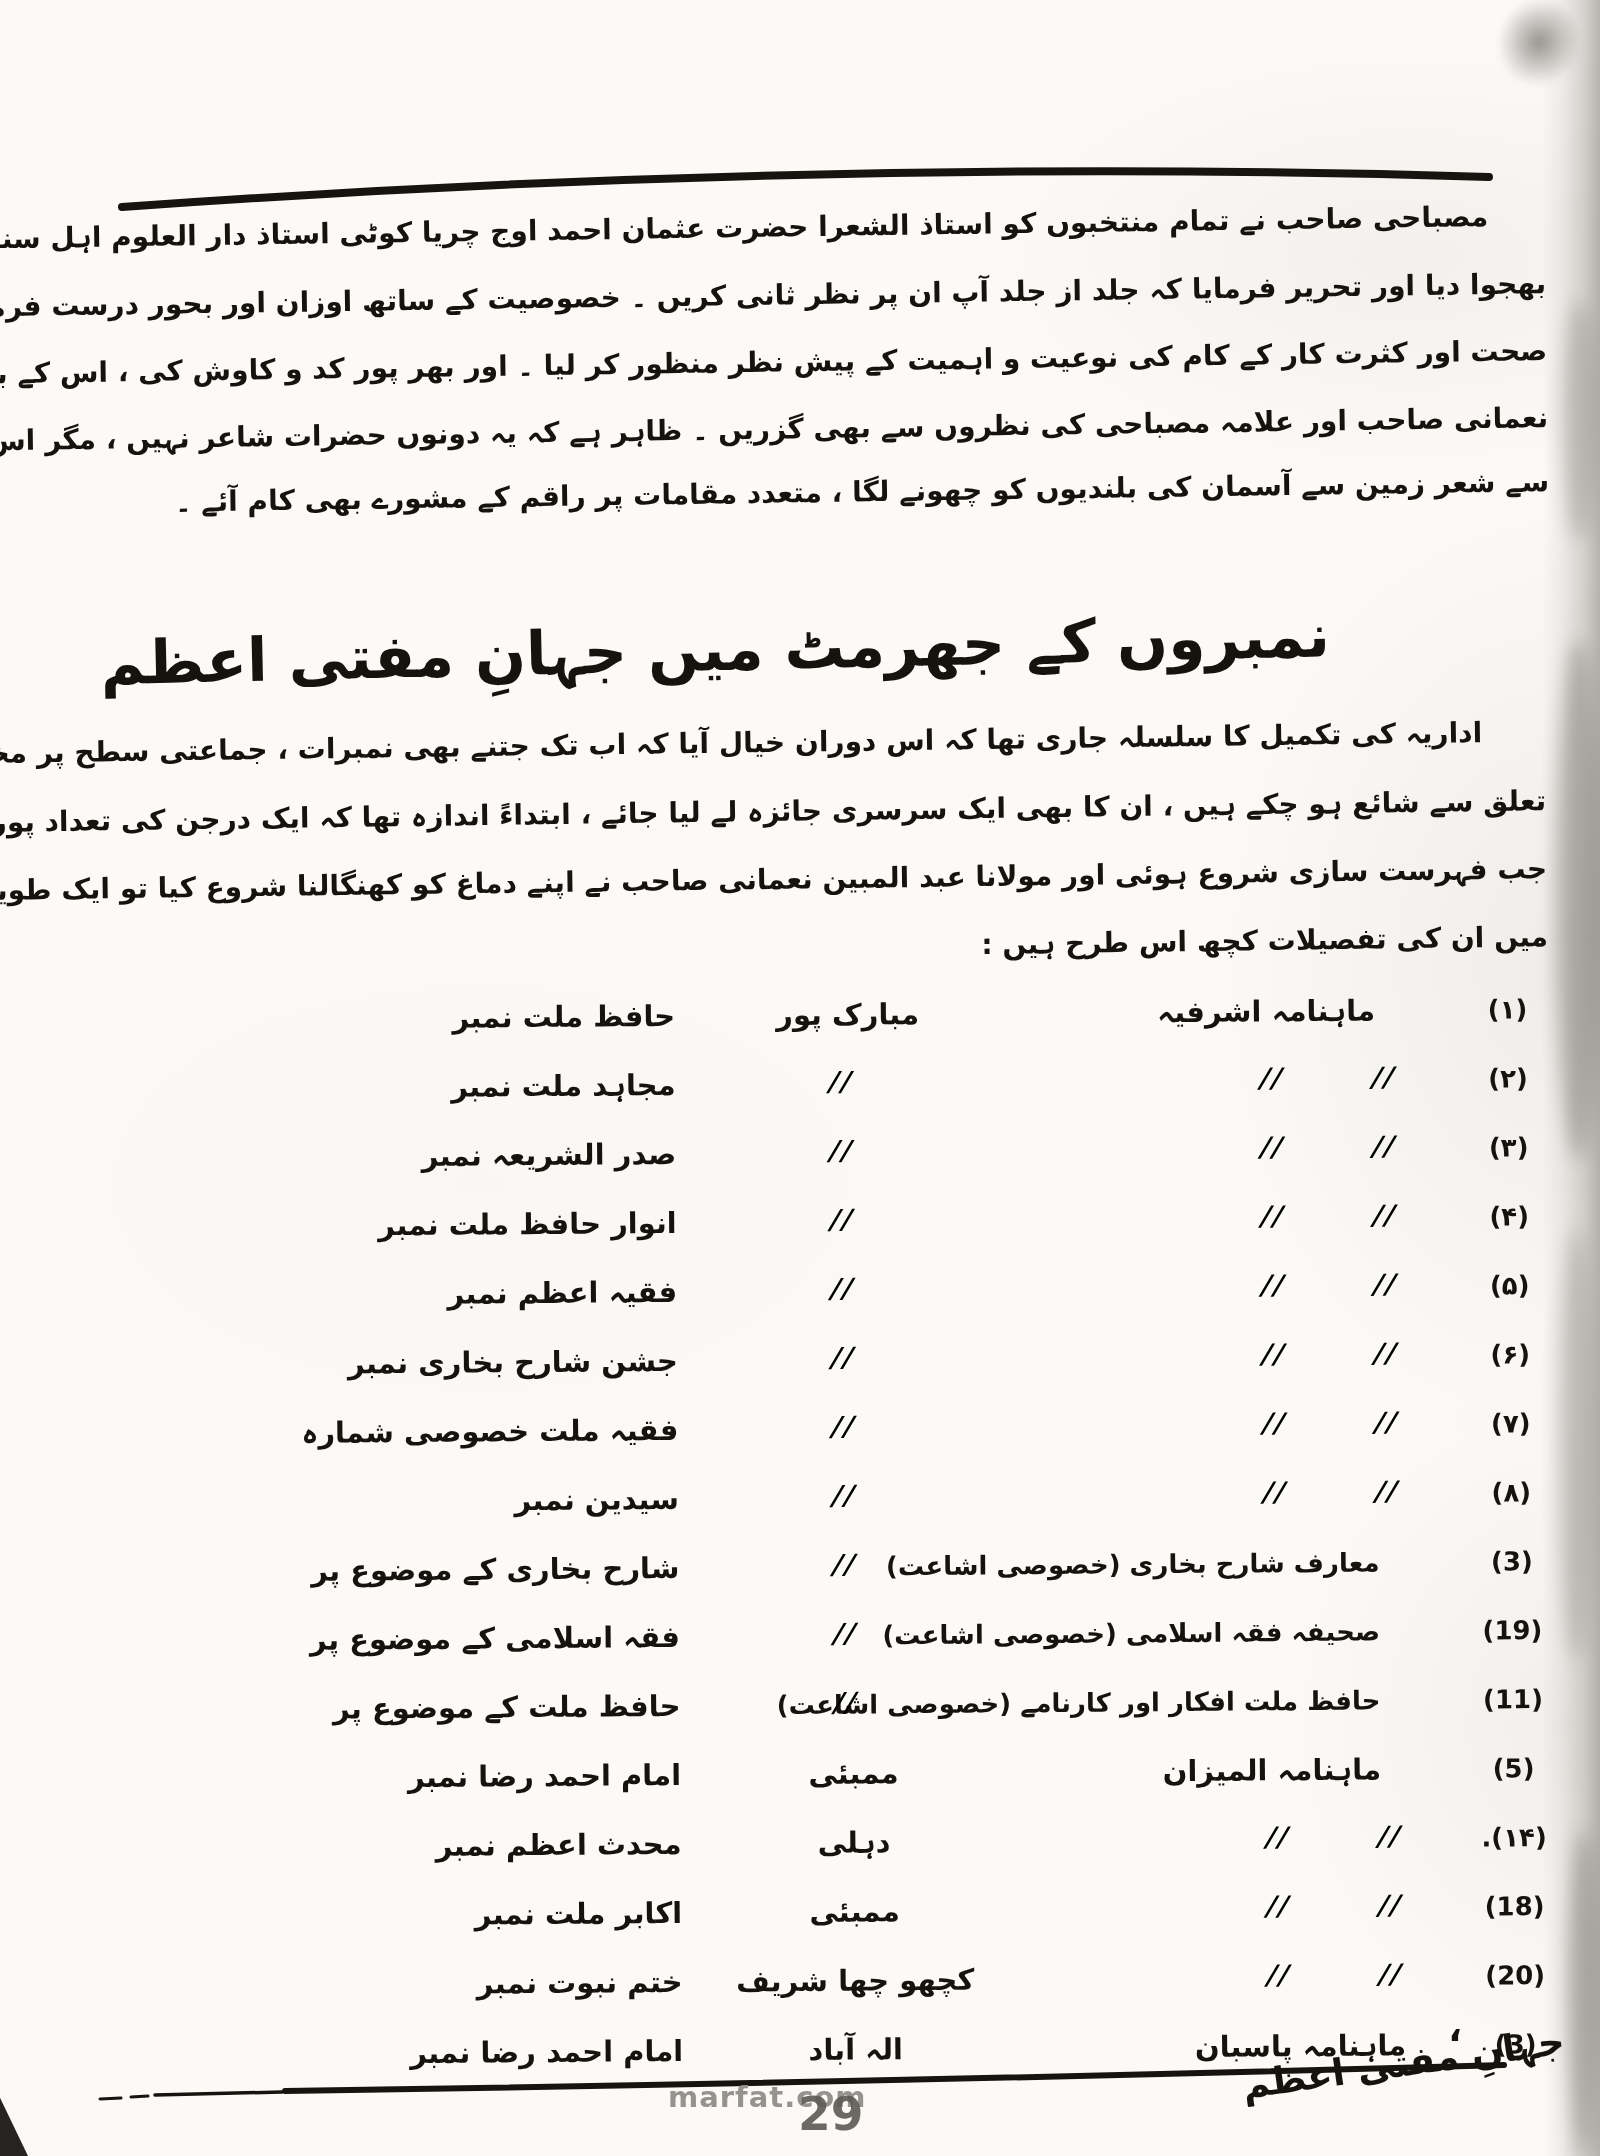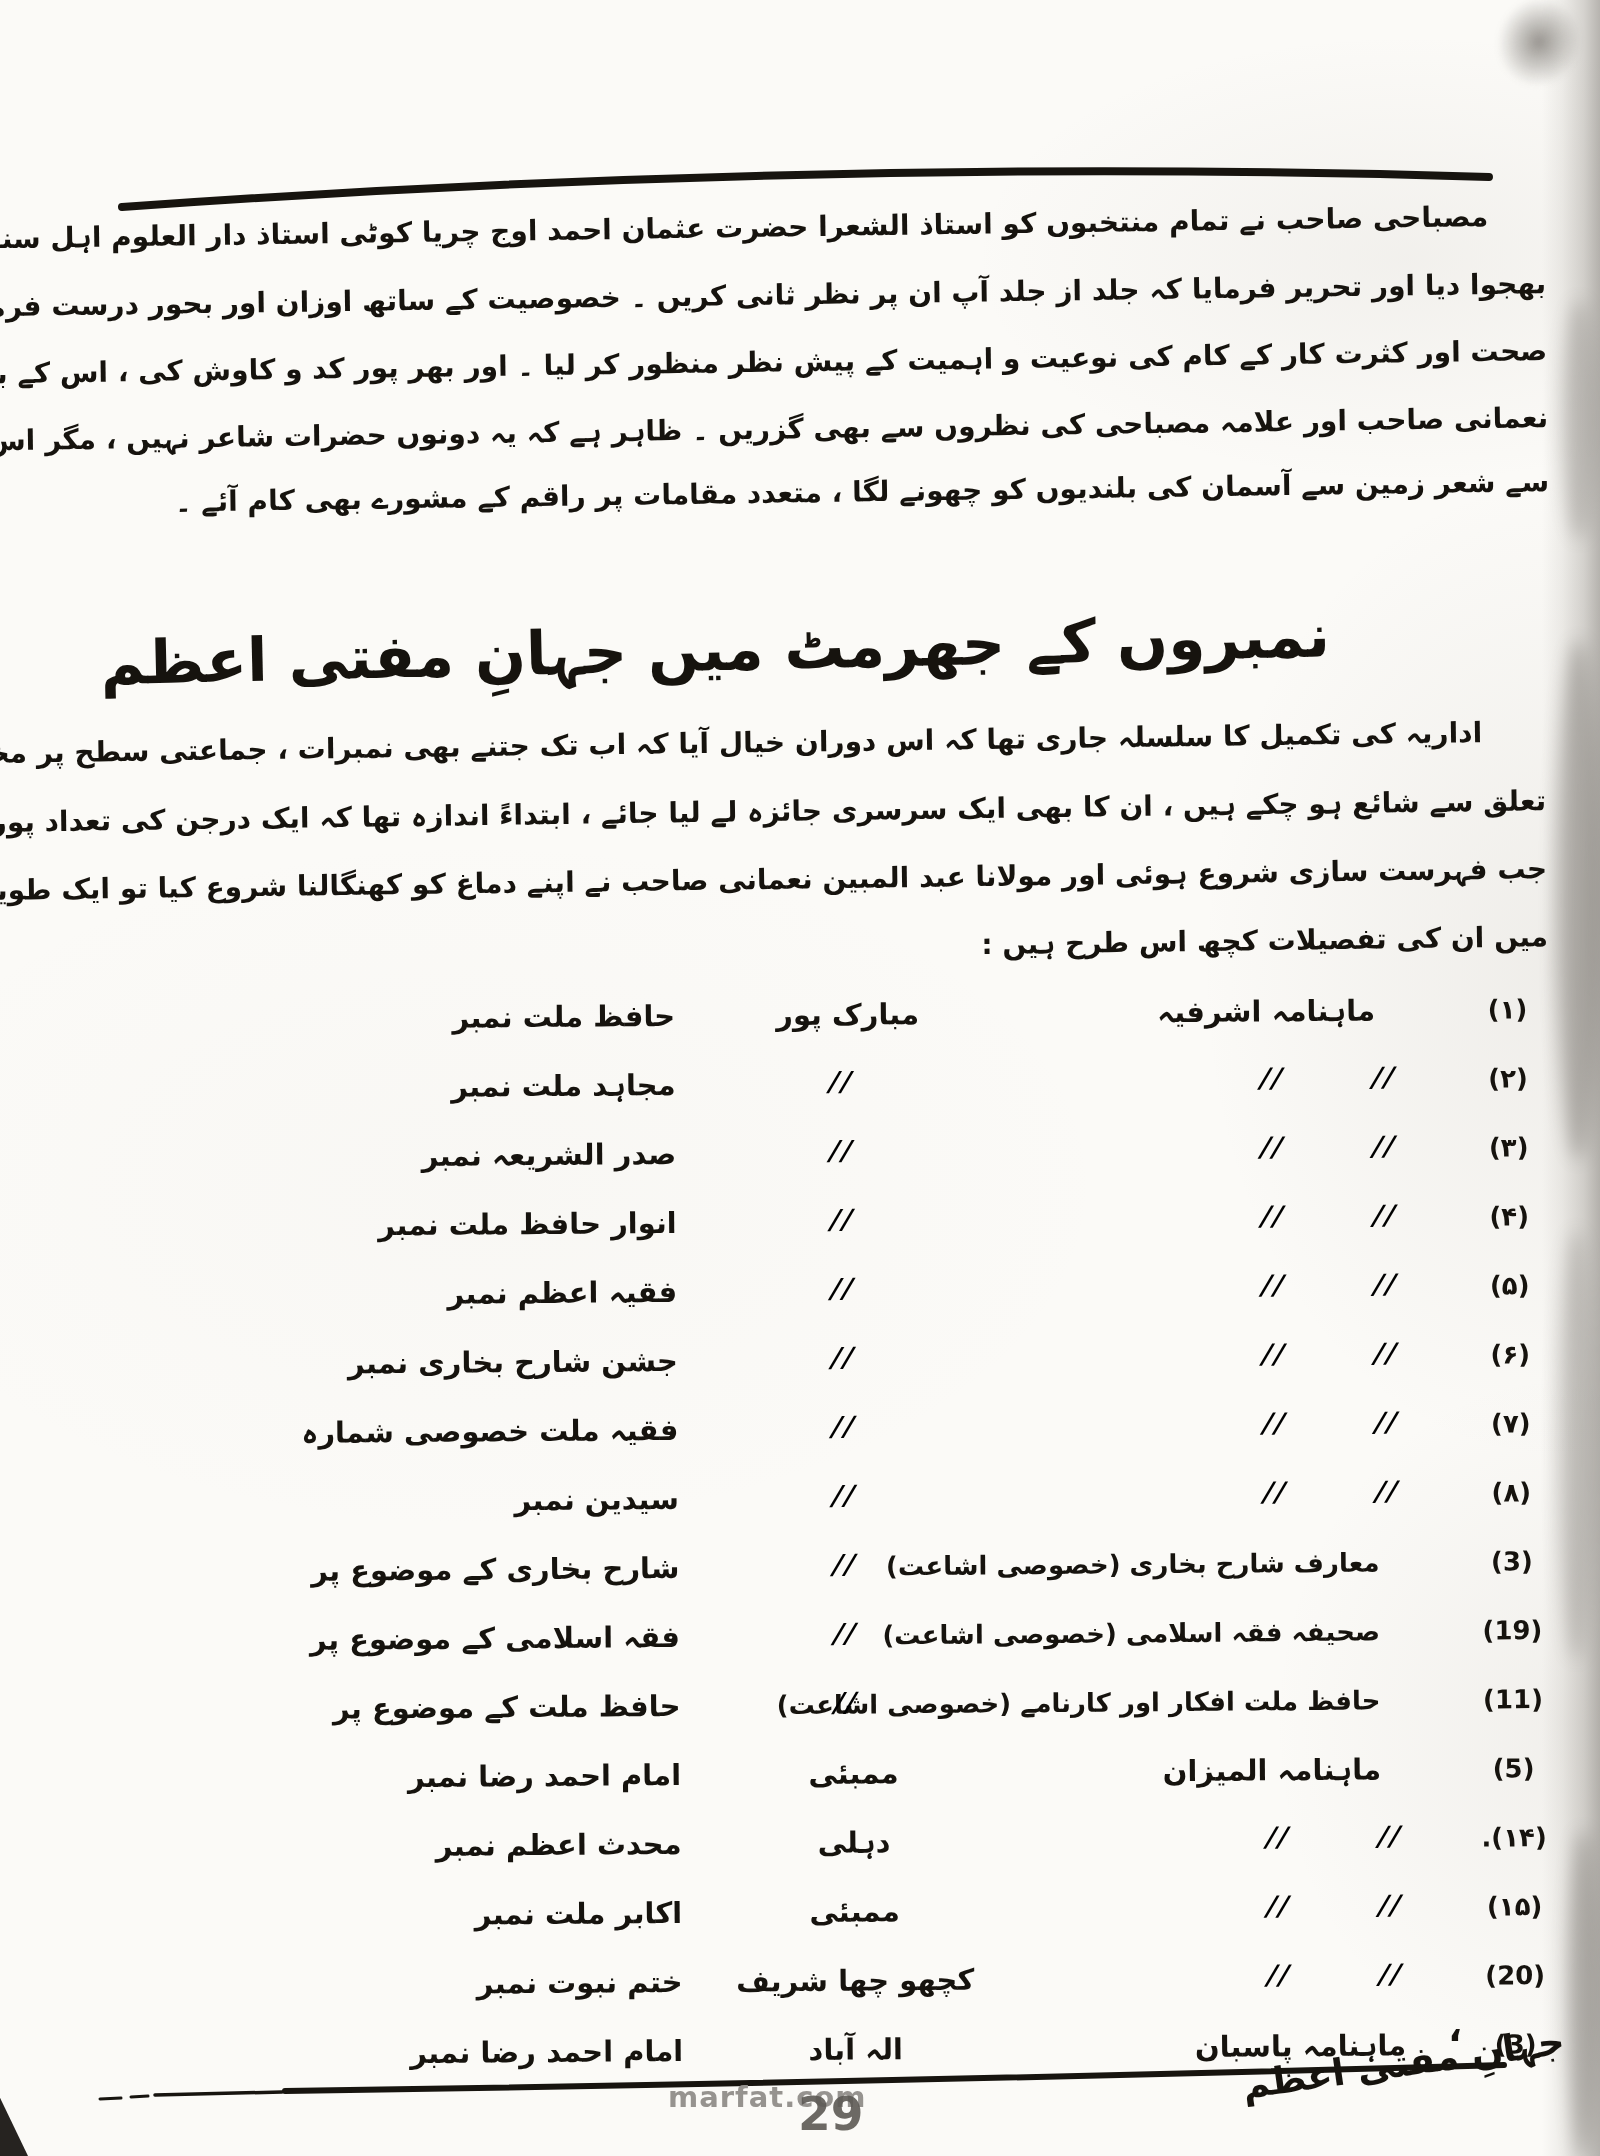--- a/index.html
+++ b/index.html
@@ -181,21 +181,21 @@
         <span class="cell c-spec urdu">امام احمد رضا نمبر</span>
       </div>
       <div class="row" style="top: 1808px;">
         <span class="cell c-num urdu">(۱۴).</span>
         <span class="ditto d-a">//</span>
         <span class="ditto d-b">//</span>
         <span class="cell c-city urdu">دہلی</span>
         <span class="cell c-spec urdu">محدث اعظم نمبر</span>
       </div>
       <div class="row" style="top: 1877px;">
-        <span class="cell c-num urdu">(۱۵)</span>
+        <span class="cell c-num urdu">(18)</span>
         <span class="ditto d-a">//</span>
         <span class="ditto d-b">//</span>
         <span class="cell c-city urdu">ممبئی</span>
         <span class="cell c-spec urdu">اکابر ملت نمبر</span>
       </div>
       <div class="row" style="top: 1946px;">
         <span class="cell c-num urdu">(20)</span>
         <span class="ditto d-a">//</span>
         <span class="ditto d-b">//</span>
         <span class="cell c-city urdu">کچھو چھا شریف</span>

